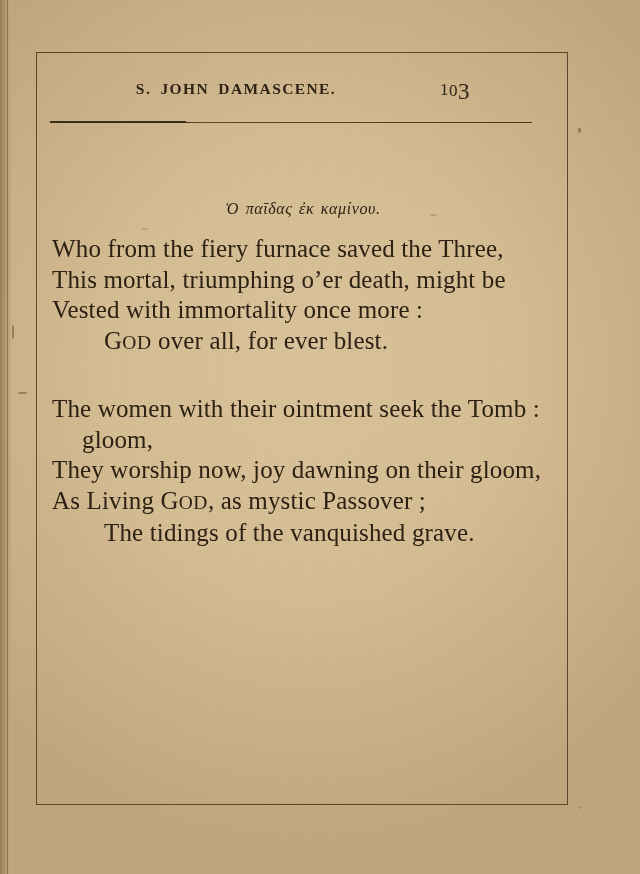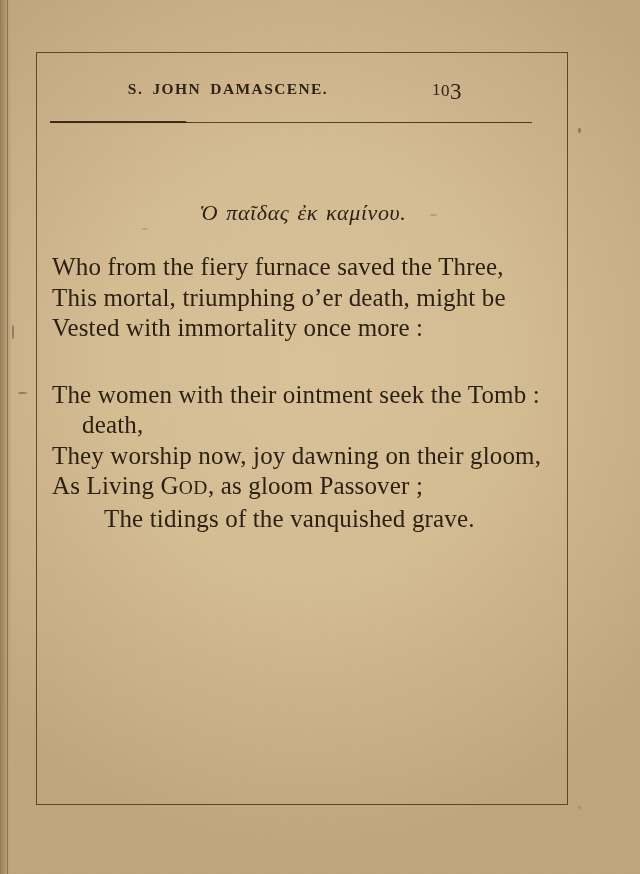--- a/index.html
+++ b/index.html
@@ -65,21 +65,21 @@
     width: 532px;
     height: 753px;
     border: 1.3px solid #4a3a22;
     box-sizing: border-box;
     opacity: .88;
   }
 
   
   #running-head {
     position: absolute;
-    left: 24px;
+    left: 32px;
     top: 80px;
     width: 460px;
     height: 30px;
     text-decoration: underline;
   }
   #running-title {
     position: absolute;
     left: 0; right: 0;
     text-align: center;
     font-size: 15.5px;
@@ -133,24 +133,24 @@
     text-align: center;
     font-size: 24px;
     letter-spacing: 1.6px;
     color: #2b2012;
     margin-bottom: 22px;
     word-spacing: 3px;
   }
 
   #greek-subtitle {
     text-align: center;
-    font-size: 22px;
+    font-size: 16px;
     font-style: italic;
     color: #2c2113;
-    margin-bottom: 26px;
+    margin-bottom: 16px;
     letter-spacing: .6px;
     word-spacing: 2px;
   }
 
   .stanza { margin-bottom: 0; }
   #stanza-gap { height: 36px; }
 
   .verse-line {
     font-size: 25px;
     line-height: 30.5px;
@@ -195,27 +195,28 @@
 
   <div id="text-block">
 
 
     <div id="greek-subtitle">Ὁ παῖδας ἐκ καμίνου.</div>
 
     <div class="stanza">
       <div class="verse-line">Who from the fiery furnace saved the Three,</div>
       <div class="verse-line">This mortal, triumphing o’er death, might be</div>
       <div class="verse-line">Vested with immortality once more :</div>
+      <div class="verse-line indent-couplet"><span>G</span><span class="smallcap">OD</span><span> over all, for ever blest.</span></div>
     </div>
 
     <div id="stanza-gap"></div>
 
     <div class="stanza">
       <div class="verse-line">The women with their ointment seek the Tomb :</div>
-      <div class="verse-line indent-runover">death,</div>
+      <div class="verse-line indent-runover">gloom,</div>
       <div class="verse-line">They worship now, joy dawning on their gloom,</div>
-      <div class="verse-line"><span>As Living G</span><span class="smallcap">OD</span><span>, as gloom Passover ;</span></div>
+      <div class="verse-line"><span>As Living G</span><span class="smallcap">OD</span><span>, as mystic Passover ;</span></div>
       <div class="verse-line indent-couplet">The tidings of the vanquished grave.</div>
     </div>
 
   </div>
 
 </div>
 
 </body></html>

